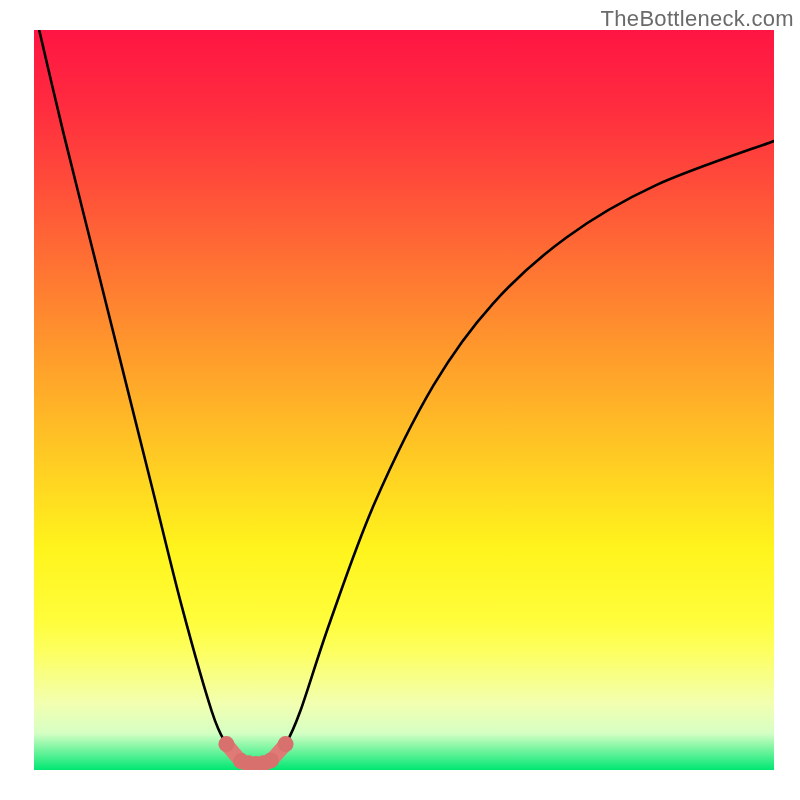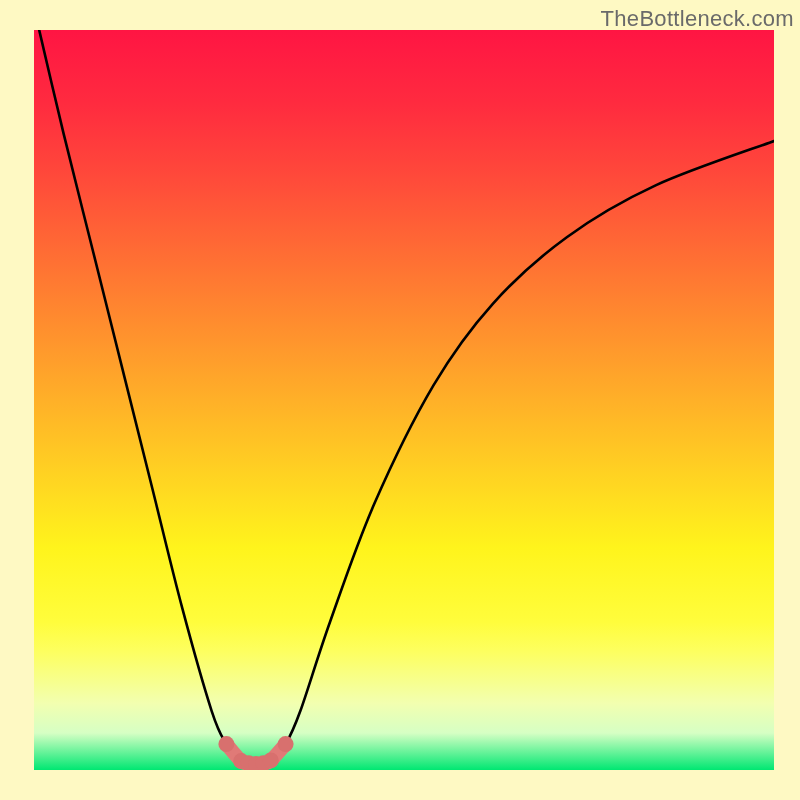--- a/index.html
+++ b/index.html
@@ -1,16 +1,16 @@
 <!DOCTYPE html>
 <html><head>
 <meta charset="utf-8">
 <style>
   html,body{margin:0;padding:0;width:800px;height:800px;background:#000;overflow:hidden;font-family:Arial,Helvetica,sans-serif}
-  .frame{position:absolute;left:0;top:0;width:800px;height:800px;background:#fef9c3}
+  .frame{position:absolute;left:0;top:0;width:800px;height:800px;background:#ffffff}
   .plot{position:absolute;left:34px;top:30px;width:740px;height:740px;overflow:hidden}
   .gradient{position:absolute;left:0;top:0;width:100%;height:100%;
     background:linear-gradient(to bottom,
       #ff1543 0%,
       #ff2b3f 10%,
       #ff4a3a 20%,
       #ff6c34 30%,
       #ff8e2e 40%,
       #ffb028 50%,
       #ffd222 60%,

